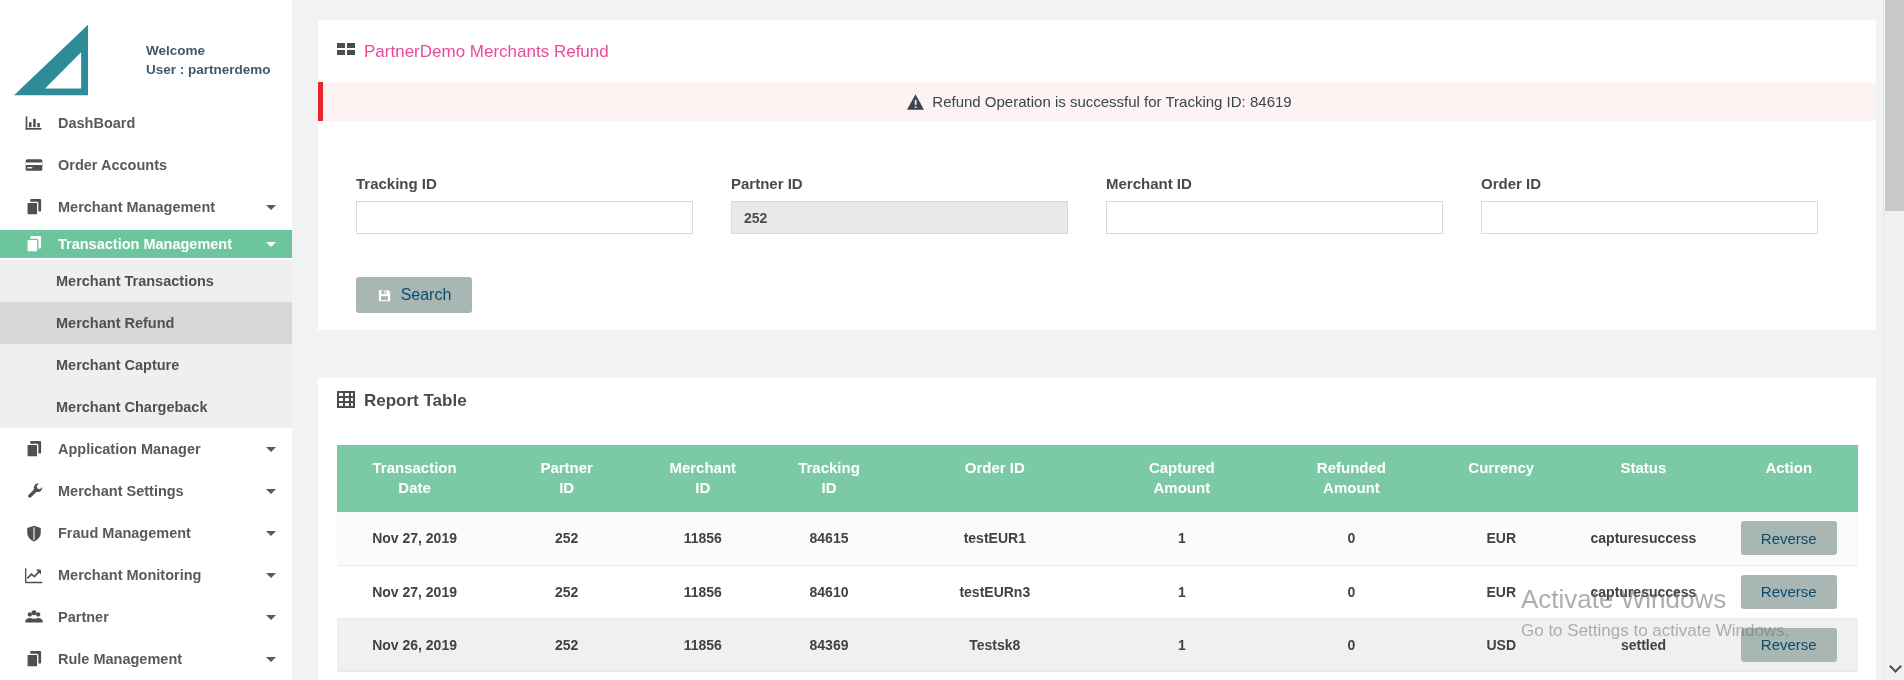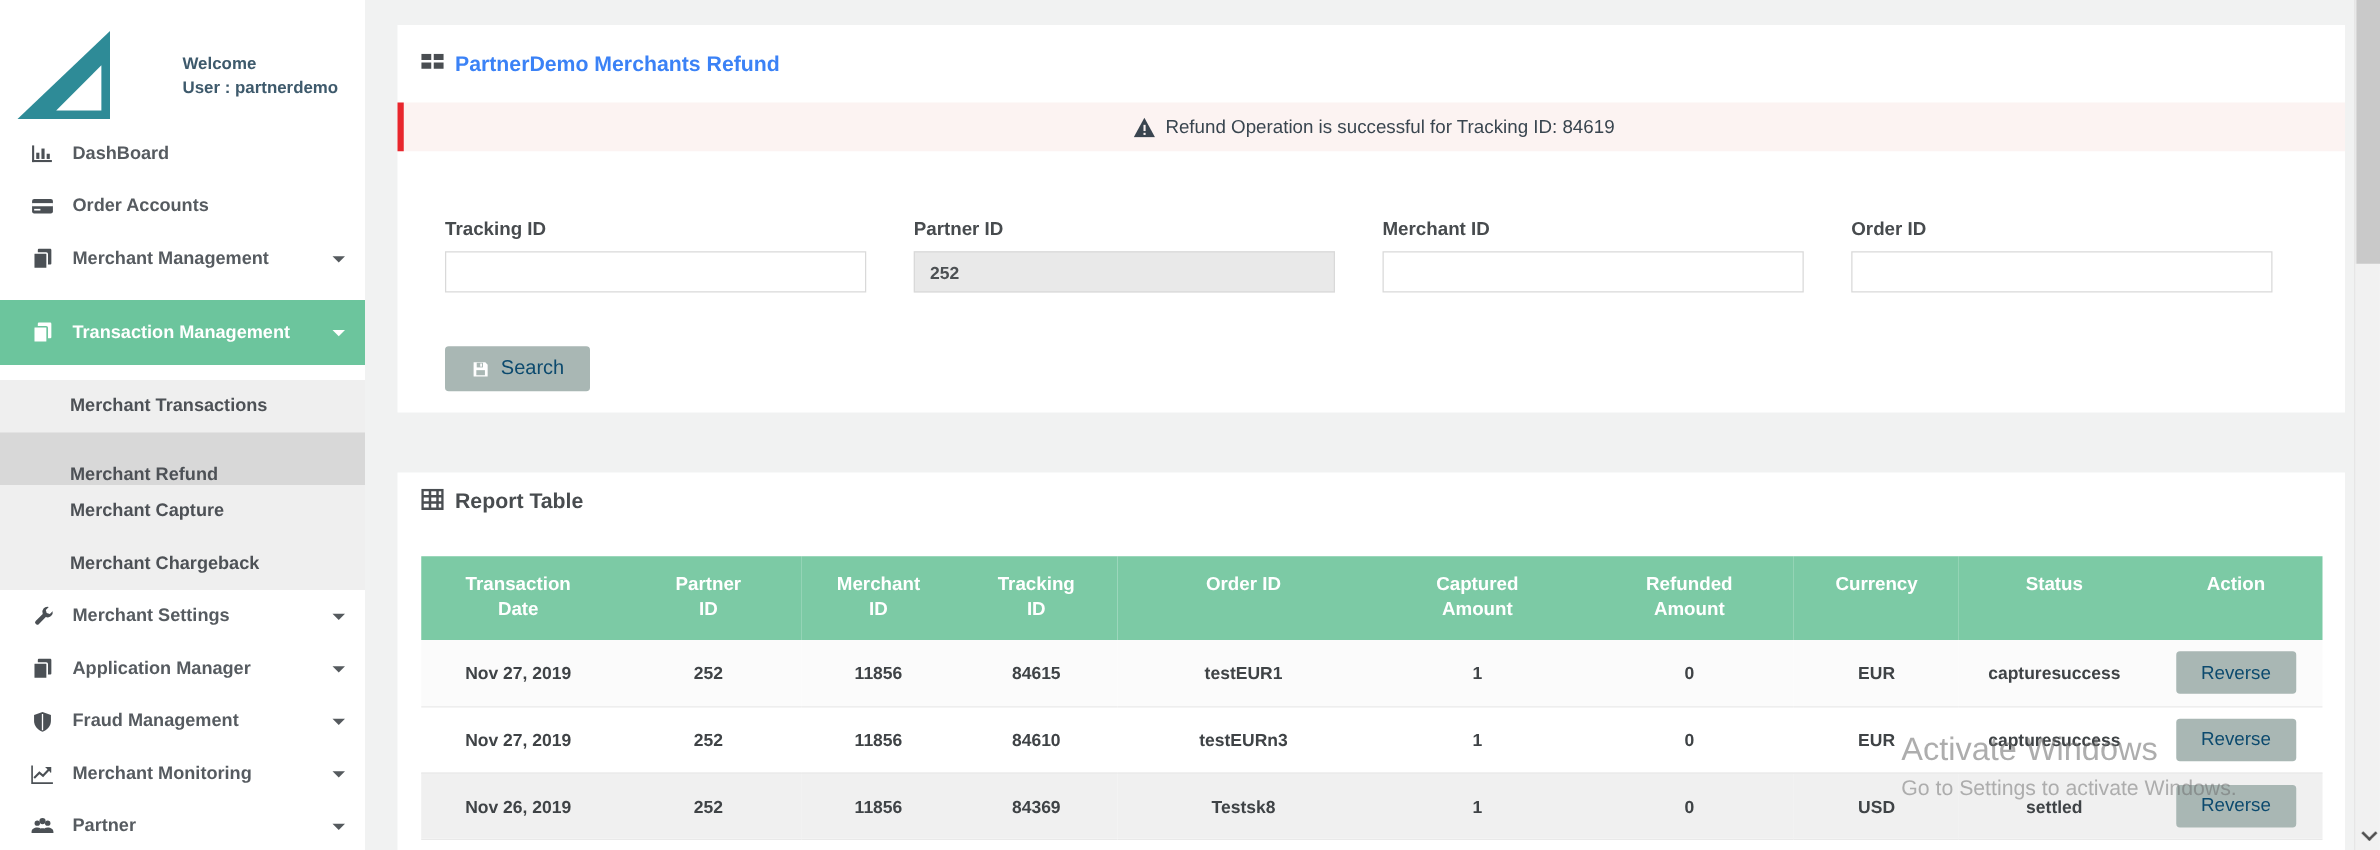--- a/index.html
+++ b/index.html
@@ -20,37 +20,37 @@
     height: 42px; display: flex; align-items: center; position: relative;
     padding-left: 24px; cursor: pointer;
   }
   .side-item .icon { width: 20px; height: 20px; color: #4b5055; flex: 0 0 20px; display: flex; align-items: center; justify-content: center; }
   .side-item .lbl { margin-left: 14px; font-size: 14.5px; font-weight: 600; color: #565b60; }
   .side-item .caret {
     position: absolute; right: 16px; top: 50%; margin-top: -2px;
     width: 0; height: 0; border-left: 5px solid transparent; border-right: 5px solid transparent;
     border-top: 5px solid #555a5e;
   }
-  .side-item.active { background: #6cc59d; height: 52px; margin: 12px 0; }
+  .side-item.active { background: #6cc59d; height: 28px; margin: 2px 0; }
   .side-item.active .lbl, .side-item.active .caret { color: #fff; border-top-color: #fff; }
   .side-item.active .icon { color: #fff; }
   .submenu { background: #efefef; }
   .sub-item { height: 42px; display: flex; align-items: center; padding-left: 56px; cursor: pointer; }
   .sub-item .lbl { font-size: 14.5px; font-weight: 600; color: #4d5156; }
-  .sub-item.selected { background: #d8d8d8; align-items: flex-end; }
+  .sub-item.selected { background: #d8d8d8; }
   .stroke-bg { stroke: #fff; }
   .side-item.active .stroke-bg { stroke: #6cc59d; }
 
   
   .main { flex: 1; padding: 20px 28px 0 26px; }
   .card { background: #ffffff; }
   .card1 { height: 310px; }
   .card-title { display: flex; align-items: center; padding: 22px 0 0 19px; }
   .card-title .t-icon { width: 18px; height: 18px; color: #4a4e52; margin-right: 9px; }
-  .card-title .t-text { font-size: 17px; font-weight: bold; color: #3b82f6; }
+  .card-title .t-text { font-size: 17px; font-weight: normal; color: #ec4899; }
 
   .alert {
     margin-top: 20px; height: 39px; background: #fcf3f2; border-left: 5px solid #e8262d;
     display: flex; align-items: center; justify-content: center; gap: 8px;
   }
   .alert .w-icon { width: 17px; height: 16px; color: #3a4550; }
   .alert .a-text { font-size: 15px; font-weight: normal; color: #39454f; }
 
   .form-row { display: flex; gap: 38px; margin: 54px 38px 0 38px; }
   .form-col { width: 337px; }
@@ -183,36 +183,36 @@
       <div class="sub-item">
         <span class="lbl">Merchant Capture</span>
       </div>
       <div class="sub-item">
         <span class="lbl">Merchant Chargeback</span>
       </div>
     </div>
 
     <div class="side-item">
       <span class="icon">
-        <svg viewBox="0 0 24 24" width="19" height="19" fill="currentColor">
-          <path d="M21.6 6.1a5.2 5.2 0 0 1-6.9 6.1l-6.9 6.9a2.2 2.2 0 1 1-3.1-3.1l6.9-6.9A5.2 5.2 0 0 1 17.7 2l-3 3 .9 3.2 3.2.9 3-3z"></path>
-        </svg>
-      </span>
-      <span class="lbl">Merchant Settings</span>
-      <span class="caret"></span>
-    </div>
-
-    <div class="side-item">
-      <span class="icon">
         <svg viewBox="0 0 24 24" width="20" height="20">
           <rect x="7.5" y="2.5" width="13" height="15" rx="1" fill="currentColor"></rect>
           <rect class="stroke-bg" x="3.5" y="6.5" width="13" height="15" rx="1" fill="currentColor" stroke-width="1.6"></rect>
         </svg>
       </span>
       <span class="lbl">Application Manager</span>
+      <span class="caret"></span>
+    </div>
+
+    <div class="side-item">
+      <span class="icon">
+        <svg viewBox="0 0 24 24" width="19" height="19" fill="currentColor">
+          <path d="M21.6 6.1a5.2 5.2 0 0 1-6.9 6.1l-6.9 6.9a2.2 2.2 0 1 1-3.1-3.1l6.9-6.9A5.2 5.2 0 0 1 17.7 2l-3 3 .9 3.2 3.2.9 3-3z"></path>
+        </svg>
+      </span>
+      <span class="lbl">Merchant Settings</span>
       <span class="caret"></span>
     </div>
 
     <div class="side-item">
       <span class="icon">
         <svg viewBox="0 0 24 24" width="18" height="19">
           <path d="M12 1.5l9 3.2v6.3c0 5.4-3.7 9.4-9 11.5-5.3-2.1-9-6.1-9-11.5V4.7z" fill="currentColor"></path>
           <path d="M12 3.6v17.2" stroke="#ffffff" stroke-width="1.4"></path>
         </svg>
       </span>

